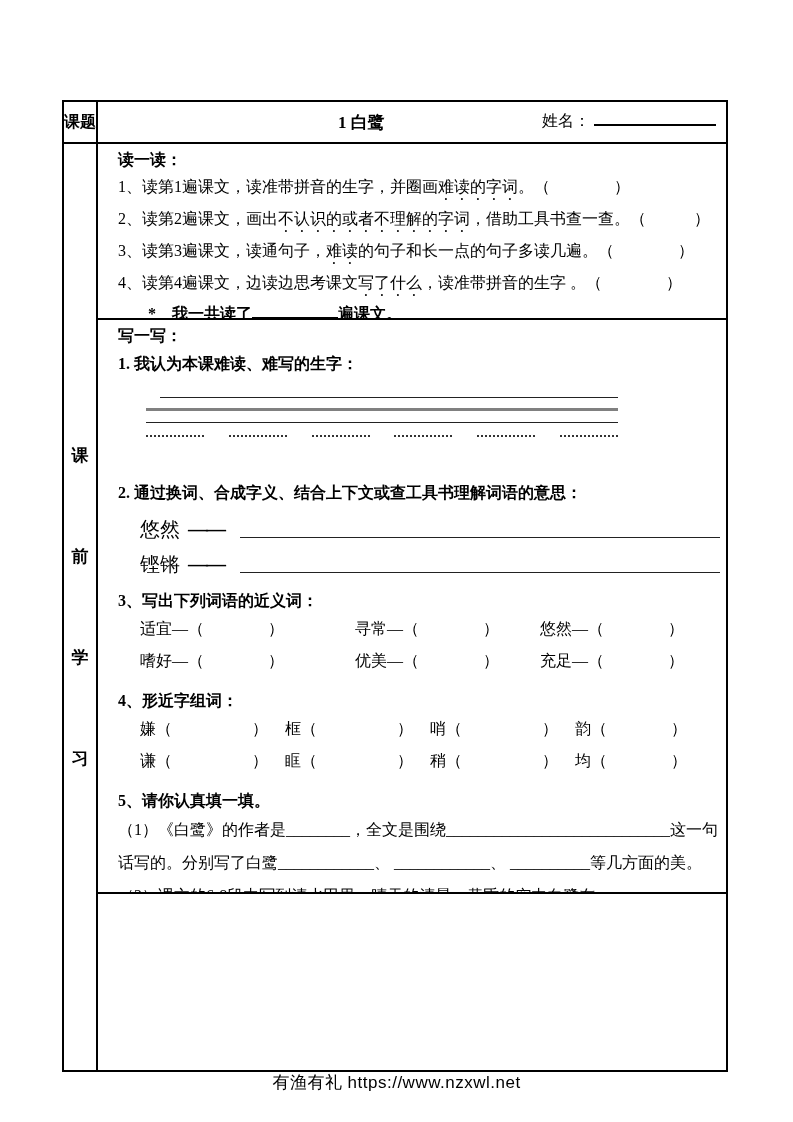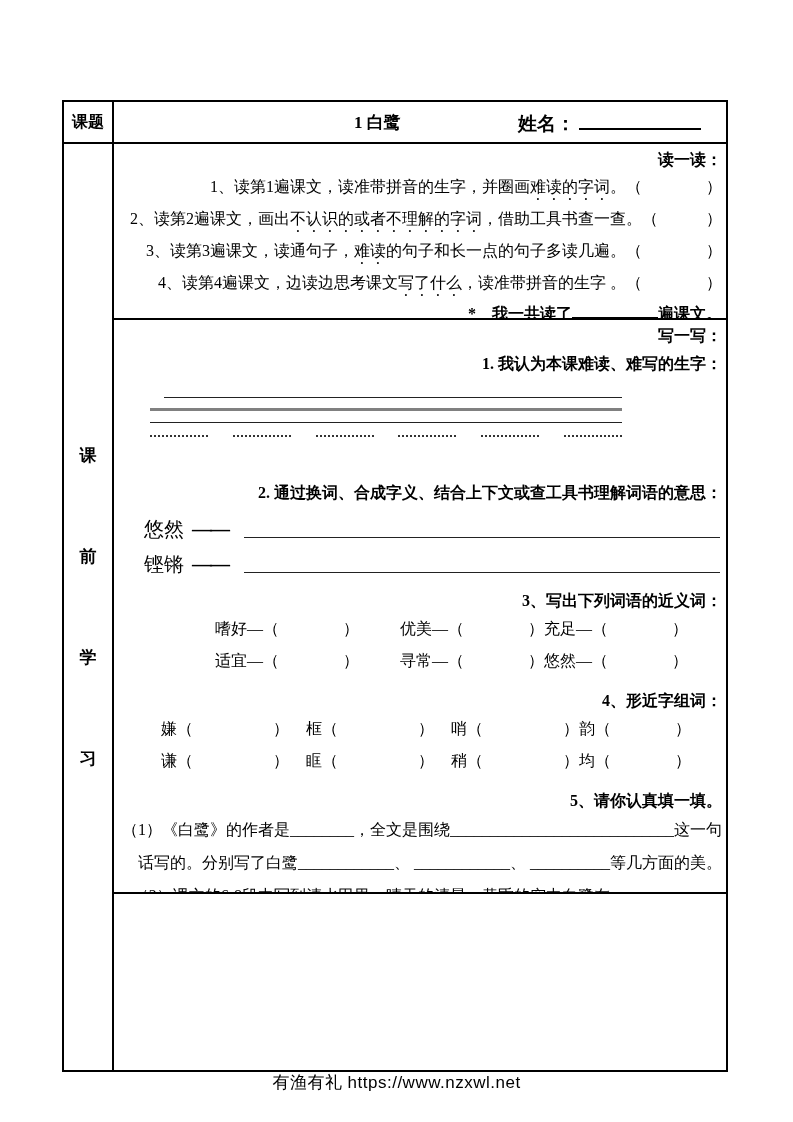--- a/index.html
+++ b/index.html
@@ -6,35 +6,35 @@
   body{
     width:793px;height:1122px;background:#ffffff;position:relative;
     font-family:"Liberation Serif","DejaVu Serif",serif;color:#000;
     -webkit-font-smoothing:antialiased;
   }
   *{box-sizing:border-box;}
   .sheet{
     position:absolute;left:62px;top:100px;width:666px;height:972px;
     border:2px solid #000;display:flex;background:#fff;
   }
-  .col-left{width:50px;border-right:2px solid #000;display:flex;flex-direction:column;}
+  .col-left{width:34px;border-right:2px solid #000;display:flex;flex-direction:column;}
   .cell-subject{
     height:42px;border-bottom:2px solid #000;display:flex;align-items:center;justify-content:center;
     font-weight:bold;font-size:16px;
   }
   .cell-vertical{
     flex:1;display:flex;flex-direction:column;align-items:center;justify-content:center;
     gap:78px;font-weight:bold;font-size:17px;
   }
   .col-main{flex:1;display:flex;flex-direction:column;min-width:0;}
   .row-header{height:42px;border-bottom:2px solid #000;position:relative;}
   .title{position:absolute;left:240px;top:9px;font-weight:bold;font-size:17px;white-space:nowrap;}
-  .name-wrap{position:absolute;left:404px;top:9px;font-weight:bold;font-size:19px;white-space:nowrap;}
+  .name-wrap{position:absolute;left:444px;top:9px;font-weight:normal;font-size:16px;white-space:nowrap;}
   .name-line{display:inline-block;width:122px;height:15px;border-bottom:2px solid #000;margin-left:4px;}
-  .sec{padding:4px 4px 0 8px;overflow:hidden;text-align:right;}
+  .sec{padding:4px 4px 0 20px;overflow:hidden;}
   .sec-read{height:176px;border-bottom:2px solid #000;}
   .sec-write{height:574px;border-bottom:2px solid #000;}
   .sec-copy{height:176px;}
   .sec-heading{font-weight:bold;font-size:16px;line-height:24px;white-space:nowrap;}
   .read-item{font-size:16px;line-height:30px;white-space:nowrap;}
   .em-dots{
     -webkit-text-emphasis:filled dot #000;-webkit-text-emphasis-position:under left;
     text-emphasis:filled dot #000;text-emphasis-position:under left;
   }
   .read-summary{font-weight:bold;font-size:16px;line-height:28px;margin-left:30px;white-space:nowrap;}
@@ -121,28 +121,28 @@
         <span class="fill-line"></span>
       </div>
       <div class="word-row">
         <span>铿锵</span>
         <span class="dash">——</span>
         <span class="fill-line"></span>
       </div>
 
       <div class="q q3">3、写出下列词语的近义词：</div>
       <div class="pair-row">
+        <span class="w215">适宜—（　　　　）</span>
+        <span class="w185">寻常—（　　　　）</span>
+        <span>悠然—（　　　　）</span>
+      </div>
+      <div class="pair-row">
         <span class="w215">嗜好—（　　　　）</span>
         <span class="w185">优美—（　　　　）</span>
         <span>充足—（　　　　）</span>
-      </div>
-      <div class="pair-row">
-        <span class="w215">适宜—（　　　　）</span>
-        <span class="w185">寻常—（　　　　）</span>
-        <span>悠然—（　　　　）</span>
       </div>
 
       <div class="q q4">4、形近字组词：</div>
       <div class="pair-row">
         <span class="w145">嫌（　　　　　）</span>
         <span class="w145">框（　　　　　）</span>
         <span class="w145">哨（　　　　　）</span>
         <span>韵（　　　　）</span>
       </div>
       <div class="pair-row">

